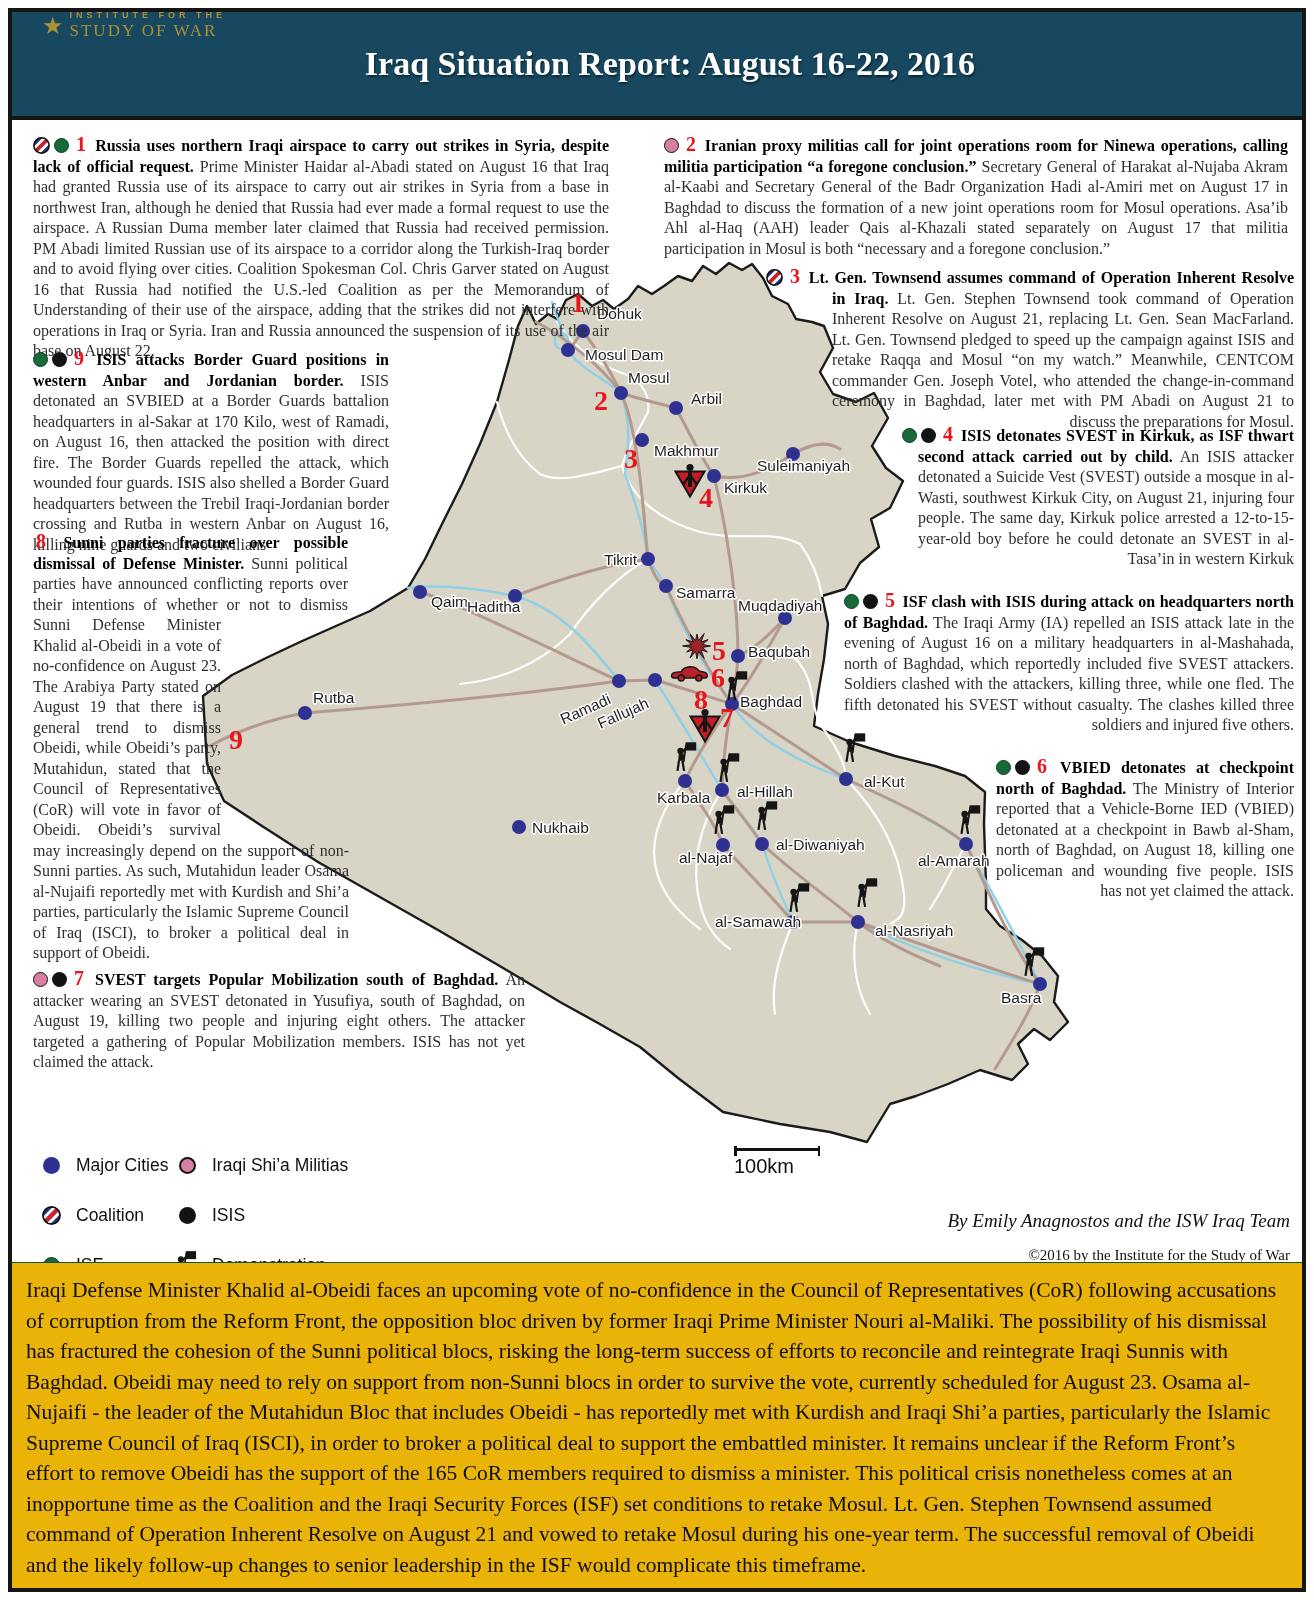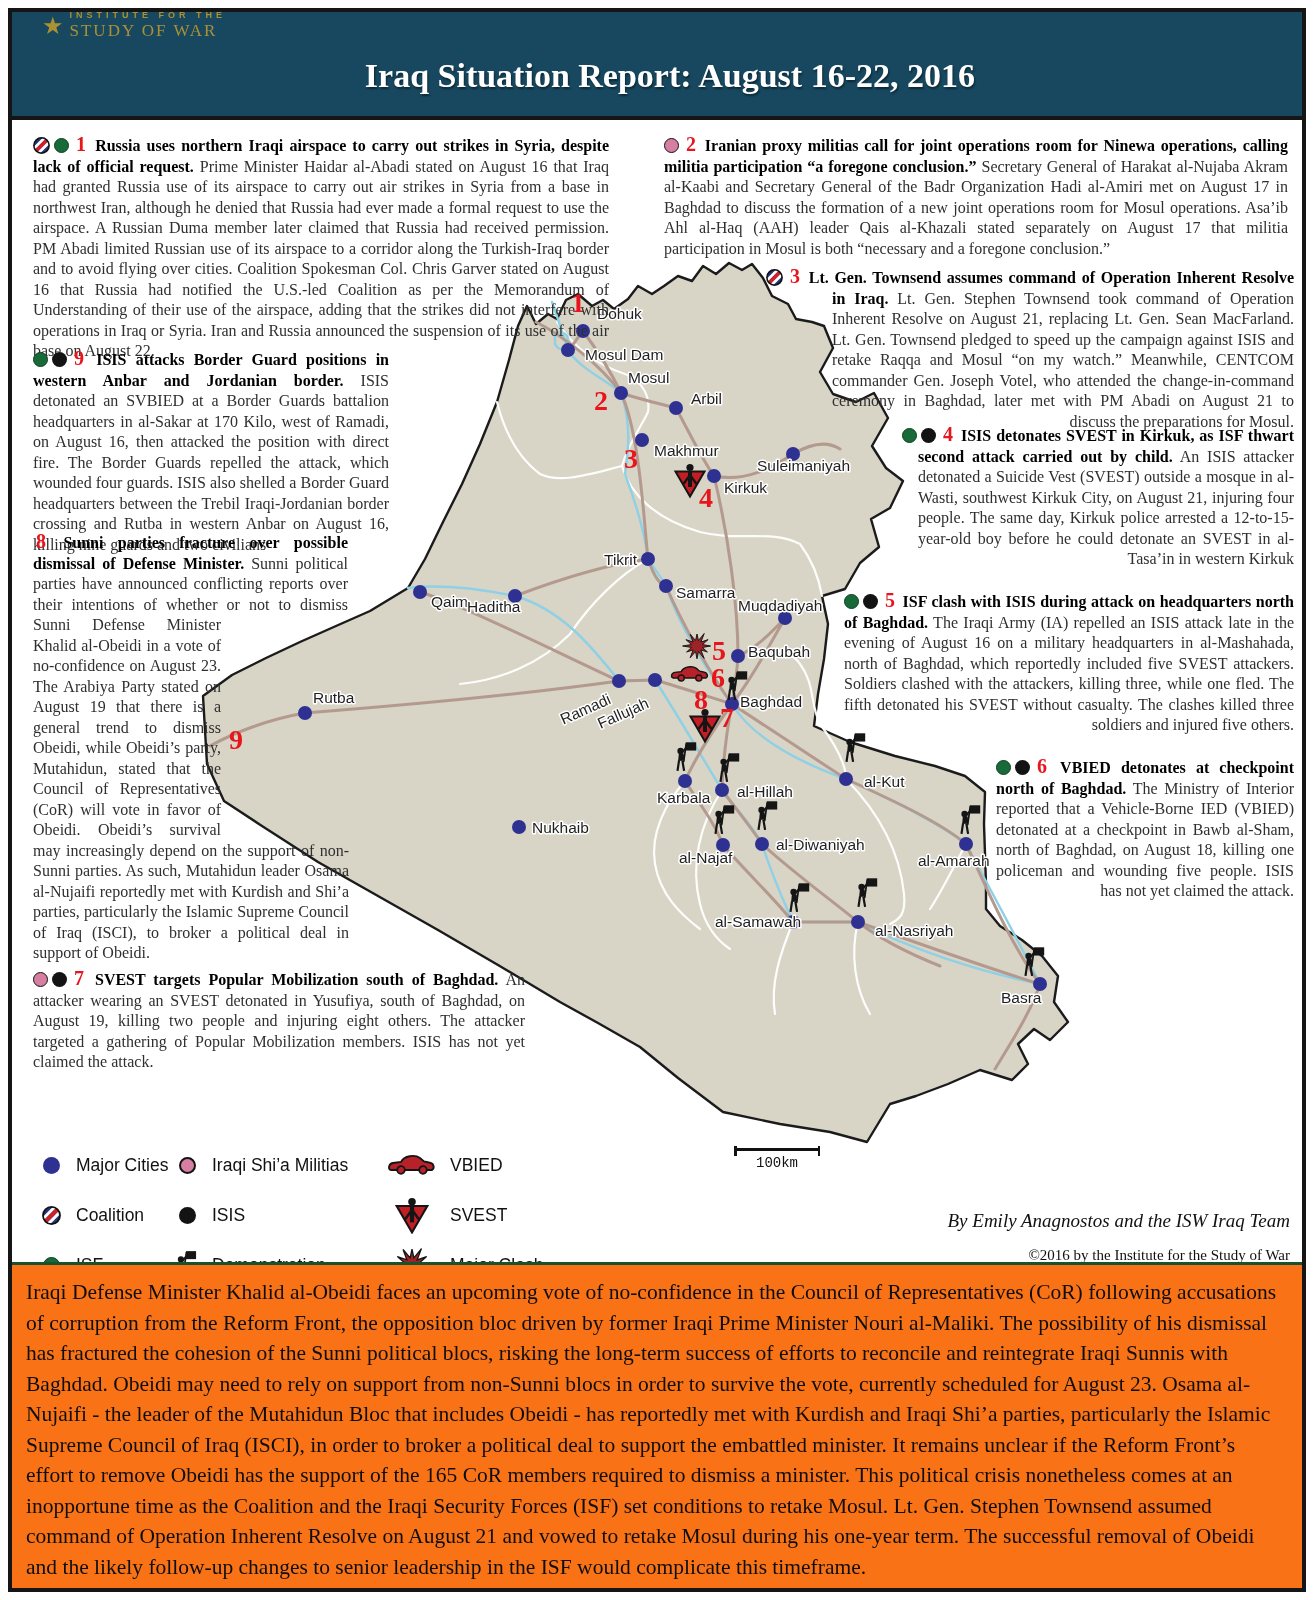--- a/index.html
+++ b/index.html
@@ -9,21 +9,21 @@
   .hdr{height:104px;background:#17485f;border-bottom:4px solid #151515;position:relative;flex:none;}
   .logo{position:absolute;left:30px;top:4px;color:#fff;}
   .isw{font-family:"Liberation Serif",serif;font-size:60px;line-height:62px;font-weight:bold;letter-spacing:3px;}
   .isw .gold{color:#ab9134;}
   .logo-sub{display:flex;align-items:center;margin-top:-6px;color:#ab9134;}
   .star{font-size:24px;margin-right:6px;line-height:20px;}
   .inst{font-family:"Liberation Sans",sans-serif;font-size:9px;letter-spacing:4px;font-weight:bold;}
   .sow{font-family:"Liberation Serif",serif;font-size:17px;letter-spacing:2px;margin-top:1px;}
   .hdr-title{position:absolute;left:51%;top:50%;transform:translate(-50%,-50%);
     font-family:"Liberation Serif",serif;font-size:34px;font-weight:bold;color:#fff;white-space:nowrap;
-    text-shadow:1px 2px 2px rgba(0,0,0,.45);margin-top:12px;}
+    text-shadow:1px 2px 2px rgba(0,0,0,.45);}
   
   .main{position:relative;height:1142px;flex:none;overflow:hidden;background:#fff;}
   .map{position:absolute;left:0;top:0;z-index:0;}
   .land{fill:#d8d4c6;stroke:#1b1b1b;stroke-width:2.4;stroke-linejoin:round;}
   .prov{fill:none;stroke:#ffffff;stroke-width:2.2;stroke-linecap:round;opacity:.95;}
   .road{fill:none;stroke:#b49a8e;stroke-width:3;stroke-linecap:round;}
   .river{fill:none;stroke:#8ed0e6;stroke-width:2.4;stroke-linecap:round;}
   .city-dot{fill:#2e3192;}
   .city-label{font-family:"Liberation Sans",sans-serif;font-size:15.5px;fill:#1f1f1f;
     paint-order:stroke;stroke:#fff;stroke-width:3px;stroke-linejoin:round;}
@@ -50,26 +50,26 @@
   .leg-dot{width:17px;height:17px;border-radius:50%;box-sizing:border-box;}
   .d-blue{background:#2e3192;}
   .d-green{background:#186b39;border:1px solid #0c4020;}
   .d-black{background:#131313;}
   .d-pink{background:#d77fa2;border:2px solid #131313;}
   
   .scalebar{position:absolute;left:722px;top:1028px;width:86px;z-index:2;}
   .scale-line{height:0;border-top:3px solid #111;position:relative;}
   .scale-line::before,.scale-line::after{content:"";position:absolute;top:-5px;width:2.5px;height:10px;background:#111;}
   .scale-line::before{left:0;} .scale-line::after{right:0;}
-  .scale-label{text-align:center;font-family:Liberation Mono, monospace;font-size:14px;color:#111;margin-top:4px;}
+  .scale-label{font-family:Liberation Sans, sans-serif;font-size:20px;color:#111;margin-top:4px;}
   .attrib{position:absolute;right:12px;top:1090px;text-align:right;color:#111;z-index:2;}
   .attrib .byline{font-family:"Liberation Serif",serif;font-style:italic;font-size:19px;}
   .attrib .copy{font-family:"Liberation Serif",serif;font-size:15px;margin-top:15px;}
   
-  .summary-box{border-top:3px solid #14532d;flex:1;padding:12px 16px 0 14px;box-sizing:border-box;background:#f97316;}
+  .summary-box{border-top:1px solid #14532d;flex:1;padding:12px 16px 0 14px;box-sizing:border-box;background:#eab308;}
   .summary{font-family:"Liberation Serif",serif;font-size:21.5px;line-height:30.5px;color:#0e0e0e;margin:0;}
 </style>
 </head>
 <body>
 
 <div class="page">
 
   <div class="hdr">
     <div class="logo">
       <div class="logo-sub">
@@ -322,46 +322,20 @@
       <div class="leg-item">
         <span class="leg-icon">
             <svg width="26" height="32" viewBox="-7 -19 21 30">
               <use href="#icon-demo"></use>
             </svg>
           </span>
         <span class="leg-label">Demonstration</span>
       </div>
     </div>
 
-    <div class="legend-col" style="left:372px;top:1030px;">
-      <div class="leg-item">
-        <span class="leg-icon wide">
-            <svg width="52" height="26" viewBox="-26 -13 52 26">
-              <use href="#icon-vbied"></use>
-            </svg>
-          </span>
-        <span class="leg-label">VBIED</span>
-      </div>
-      <div class="leg-item">
-        <span class="leg-icon wide">
-            <svg width="34" height="38" viewBox="-16 -19 32 36">
-              <use href="#icon-svest"></use>
-            </svg>
-          </span>
-        <span class="leg-label">SVEST</span>
-      </div>
-      <div class="leg-item">
-        <span class="leg-icon wide">
-            <svg width="40" height="38" viewBox="-19 -18 38 36">
-              <use href="#icon-clash"></use>
-            </svg>
-          </span>
-        <span class="leg-label">Major Clash</span>
-      </div>
-    </div>
 
     <div class="scalebar">
       <div class="scale-line"></div>
       <div class="scale-label">100km</div>
     </div>
 
     <div class="attrib">
       <div class="byline">By Emily Anagnostos and the ISW Iraq Team</div>
       <div class="copy">©2016 by the Institute for the Study of War</div>
     </div>

